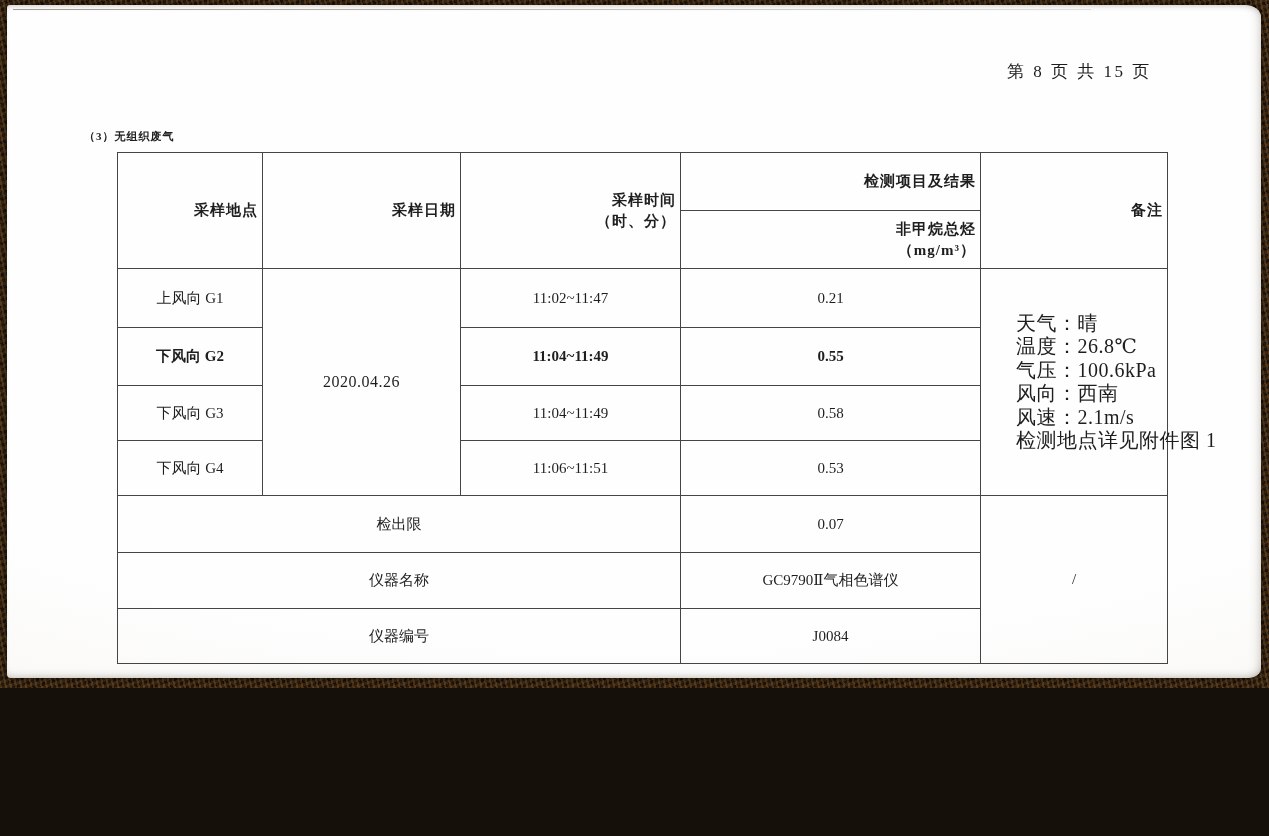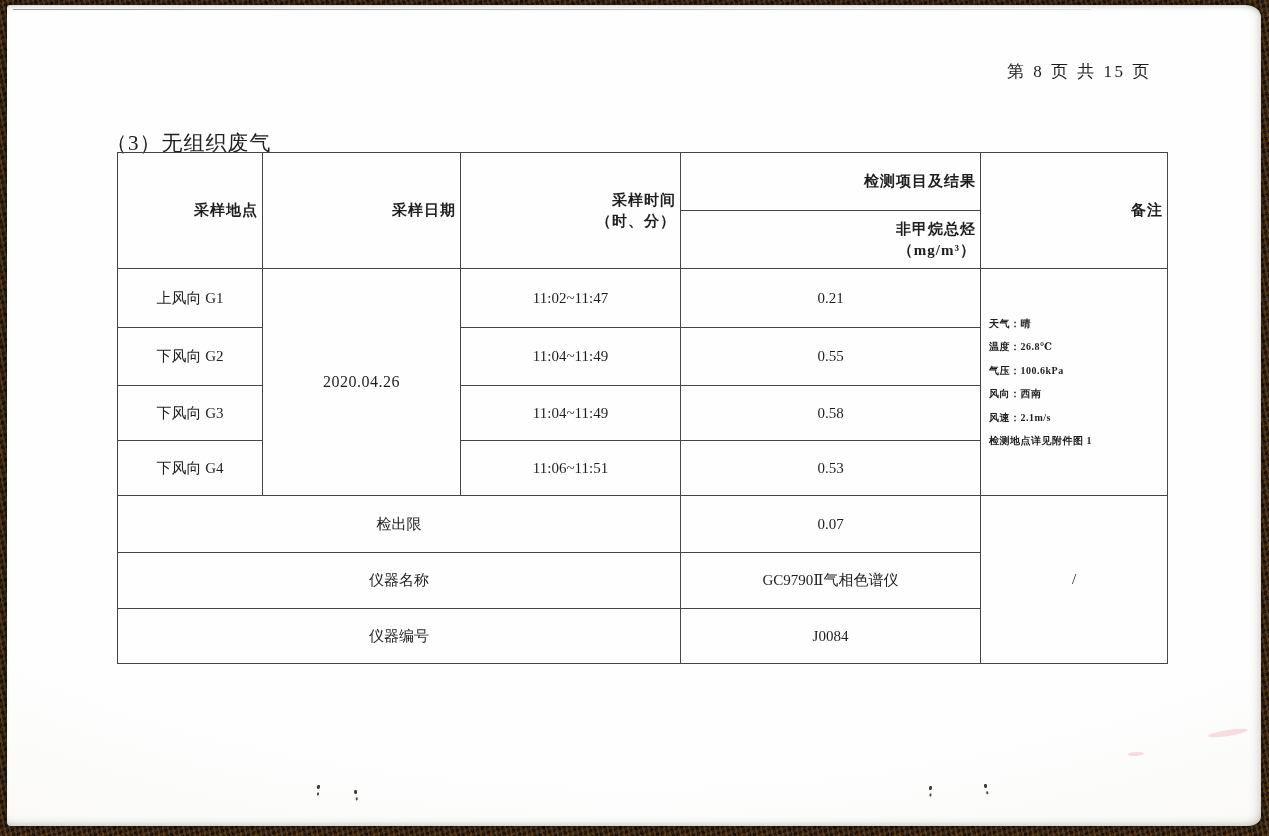--- a/index.html
+++ b/index.html
@@ -3,21 +3,21 @@
 <meta charset="utf-8">
 <style>
   * { margin: 0; padding: 0; box-sizing: border-box; }
   html, body { background: #151009; }
   body { font-family: "Liberation Serif", "DejaVu Serif", serif; }
 
   
   .photo {
     position: relative;
     width: 1269px;
-    height: 836px;
+    height: 688px;
     overflow: hidden;
     background-color: #241a0f;
     background-image:
       repeating-linear-gradient(78deg, rgba(165,112,52,.30) 0 2px, transparent 2px 5px),
       repeating-linear-gradient(-18deg, rgba(95,62,27,.40) 0 3px, transparent 3px 6px),
       repeating-linear-gradient(36deg, rgba(20,12,6,.65) 0 4px, transparent 4px 9px);
     padding-left: 30px;
   }
 
   
@@ -50,24 +50,24 @@
     left: 1000px;
     top: 55px;
     font-size: 17px;
     letter-spacing: 2.5px;
     color: #1c1c1c;
     white-space: nowrap;
   }
 
   .caption {
     position: absolute;
-    left: 99px;
+    left: 77px;
     top: 124px;
-    font-size: 21px;
-    font-weight: 400;
+    font-size: 11px;
+    font-weight: 700;
     color: #202020;
     letter-spacing: 1px;
   }
 
   table.report-table {
     position: absolute;
     left: 110px;
     top: 147px;
     width: 1050px;
     border-collapse: collapse;
@@ -87,41 +87,42 @@
     font-size: 15px;
     font-weight: 400;
     padding: 2px 4px;
     background: transparent;
   }
   .report-table th { font-weight: 700; letter-spacing: 1px; text-align: right; }
 
   tr.r-h1  th { height: 58px; }
   tr.r-h2  th { height: 58px; }
   tr.r-g1  td { height: 59px; }
-  tr.r-g2  td { height: 58px; }
+  tr.r-g2  td { height: 58px; font-weight: bold; }
   tr.r-g3  td { height: 55px; }
   tr.r-g4  td { height: 55px; font-family: Liberation Serif, serif; }
   tr.r-f1  td { height: 57px; }
   tr.r-f2  td { height: 56px; }
   tr.r-f3  td { height: 55px; }
 
   td.date-cell { font-size: 16px; letter-spacing: .5px; margin-left: 28px; }
   td.value-cell, td.time-cell { font-size: 15px; }
 
   td.remark-cell {
     text-align: left;
     vertical-align: middle;
     padding: 4px 4px 4px 8px;
   }
   .remark-line {
-    font-weight: 700;
-    font-size: 10px;
+    font-weight: 400;
+    font-size: 20px;
     line-height: 23.5px;
     letter-spacing: .5px;
     white-space: nowrap;
+    margin-left: 27px;
   }
   td.footer-remark-cell { font-size: 15px; }
 
   .two-line div { line-height: 21px; }
 
   
   .ink-speck {
     position: absolute;
     width: 2.5px; height: 3.5px;
     background: #3c3a38;

